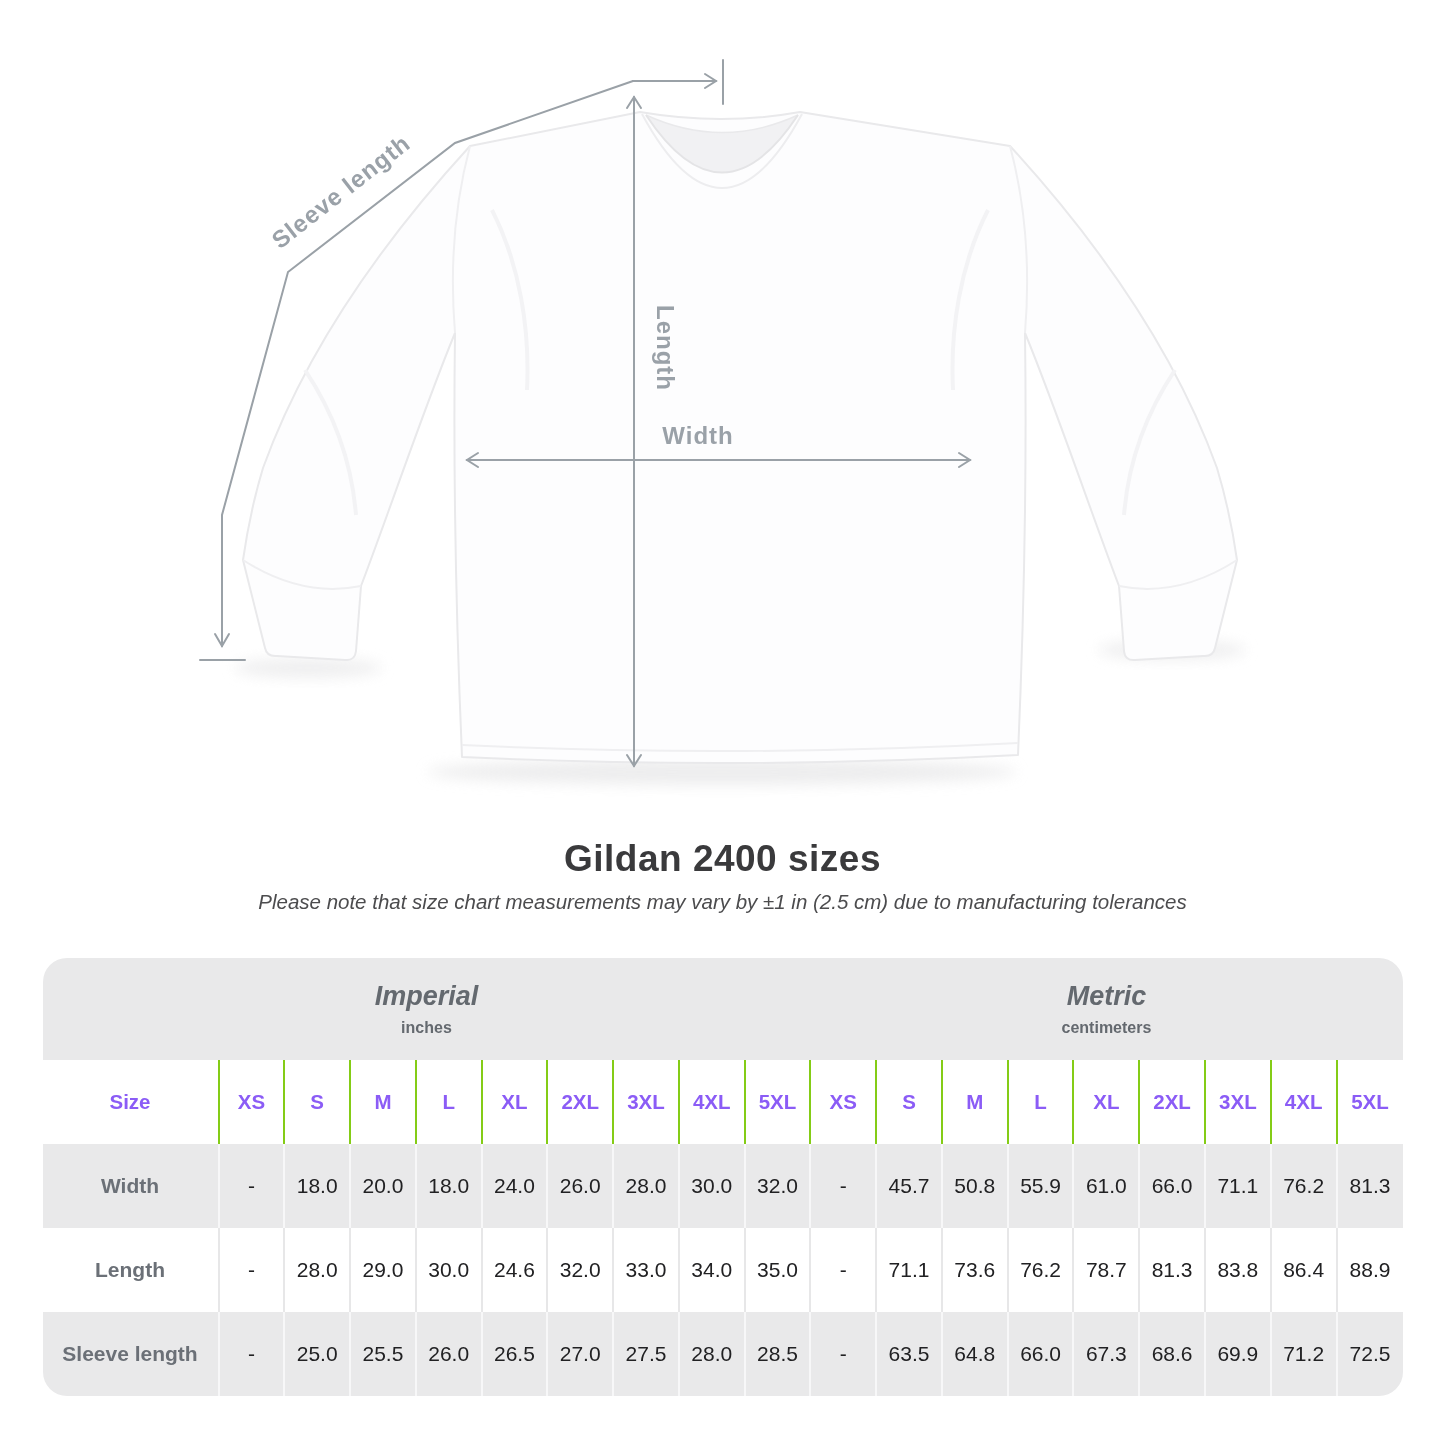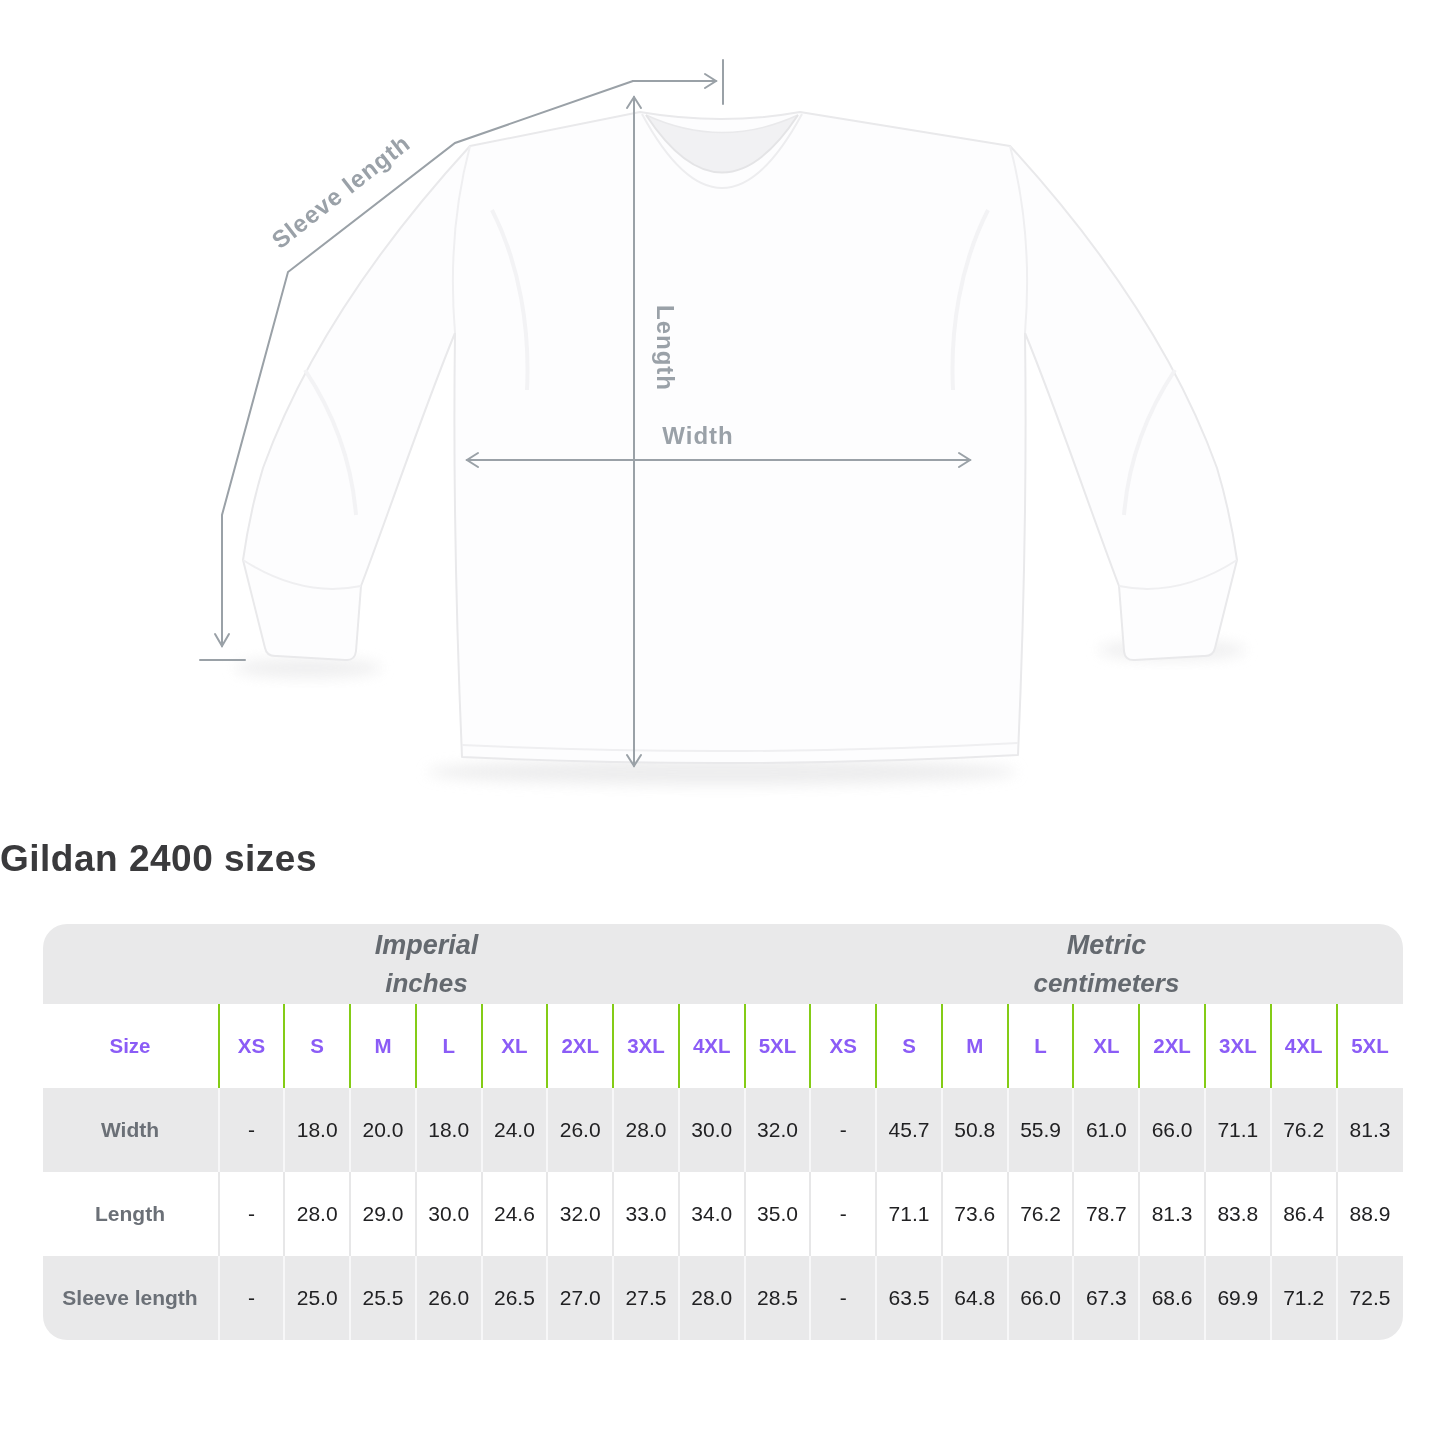--- a/index.html
+++ b/index.html
@@ -5,39 +5,39 @@
   html,body{margin:0;padding:0;background:#ffffff;}
   body{
     width:1445px;height:1445px;overflow:hidden;position:relative;
     font-family:"Liberation Sans","DejaVu Sans",sans-serif;
     -webkit-font-smoothing:antialiased;
   }
   
   .diagram-wrap{width:1445px;height:812px;position:relative;}
   .diagram-wrap svg{display:block;}
   
-  .heading{ text-align:left; margin-top:26px; }
+  .heading{ text-align:center; margin-top:26px; }
   .heading h1{
     margin:0;font-size:37px;font-weight:bold;color:#3a3a3c;letter-spacing:.5px;
   }
   .heading p{
     margin:10px 0 0 0;font-size:20.5px;font-style:italic;color:#4c4c4e;
   }
   
   .table-shell{
     width:1360px;margin:44px auto 0 auto;border-radius:24px;overflow:hidden;
   }
   table.size-table{
     width:100%;border-collapse:collapse;table-layout:fixed;
   }
   tr.band-row th{
-    background:#e9e9ea;height:80px;vertical-align:middle;text-align:center;padding:0;
+    background:#e9e9ea;height:102px;vertical-align:middle;text-align:center;padding:0;
   }
   .band-title{font-size:27px;font-weight:bold;font-style:italic;color:#64696f;}
-  .band-unit{font-size:26px;font-style:italic;color:#64696f;margin-top:7px;}
+  .band-unit{font-size:16px;color:#64696f;margin-top:7px;}
   tr.header-row th{
     background:#ffffff;height:84px;vertical-align:middle;text-align:center;
     font-size:20.5px;font-weight:bold;color:#8b5cf6;padding:0;
   }
   tr.header-row th + th{border-left:2px solid #84cc16;}
   td{
     height:84px;vertical-align:middle;text-align:center;
     font-size:21px;color:#212123;padding:0;
   }
   td.row-label{font-weight:bold;color:#6b7077;font-size:21px;}
@@ -129,20 +129,21 @@
     <g font-family="Liberation Sans, DejaVu Sans, sans-serif" font-weight="bold" font-size="24" fill="#9aa1a8" letter-spacing="1">
       <text transform="translate(346,198) rotate(-38)" text-anchor="middle">Sleeve length</text>
       <text transform="translate(657,348) rotate(90)" text-anchor="middle">Length</text>
       <text x="698" y="444" text-anchor="middle">Width</text>
     </g>
   </svg>
 </div>
 
 <div class="heading">
   <h1>Gildan 2400 sizes</h1>
+  <p>Please note that size chart measurements may vary by ±1 in (2.5 cm) due to manufacturing tolerances</p>
 </div>
 
 <div class="table-shell">
   <table class="size-table">
     <colgroup id="table-cols">
         <col style="width: 176px;">
         <col>
         <col>
         <col>
         <col>

